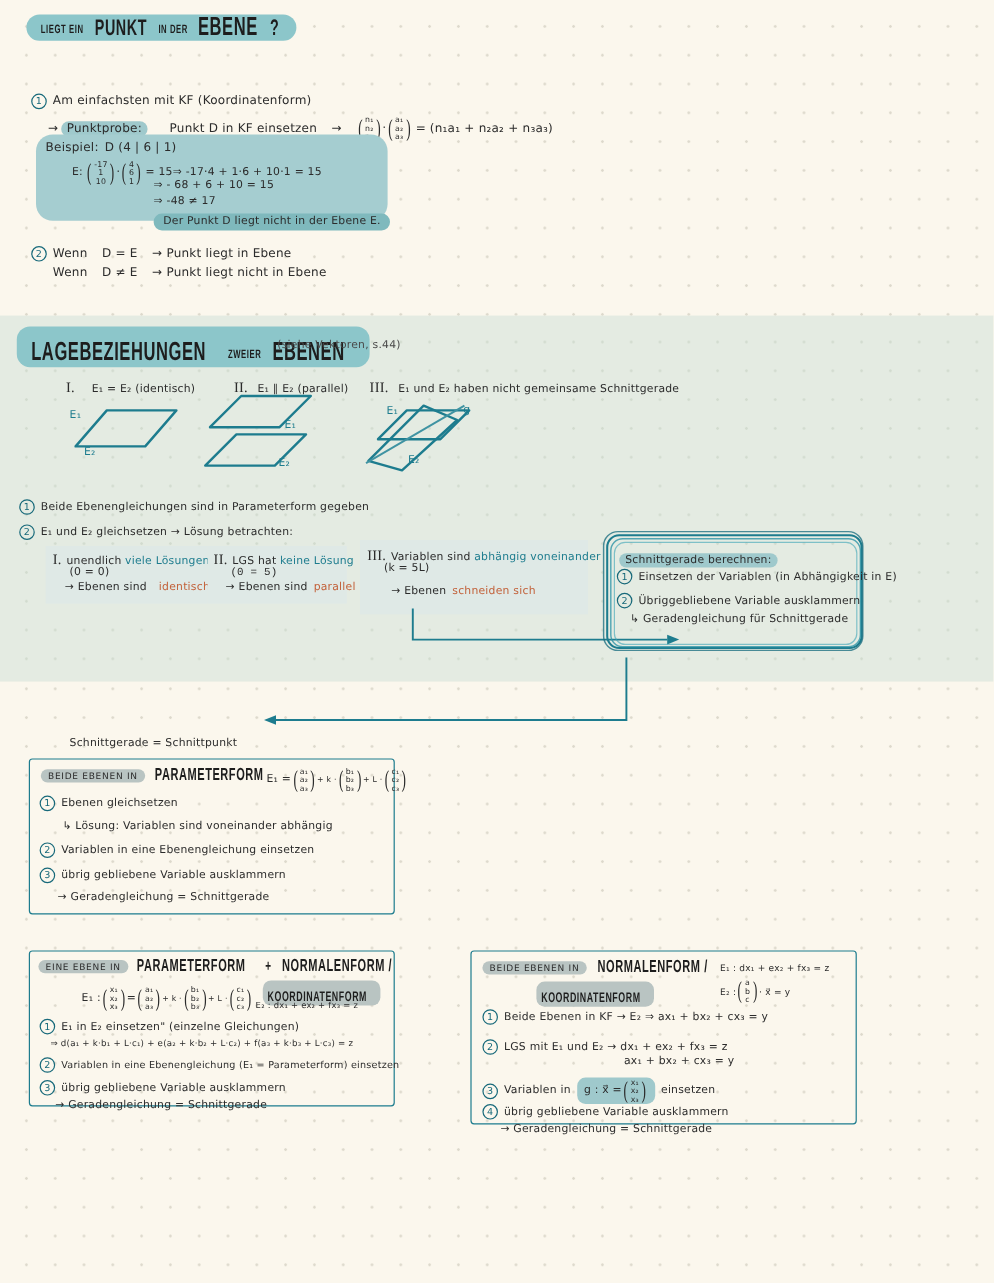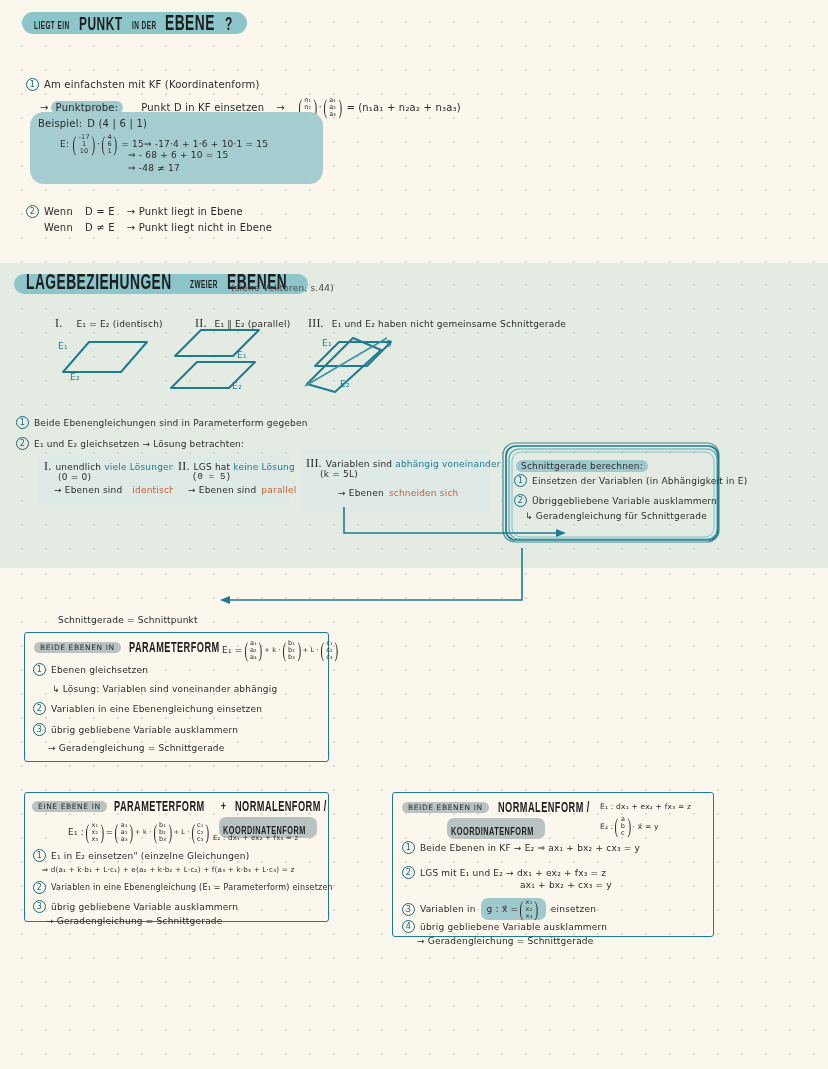--- a/index.html
+++ b/index.html
@@ -212,35 +212,38 @@
       </span>
       <span class="par">)</span>
     </span>
     <span style="margin-left:2px;">= 15</span>
     <span style="">⇒   -17·4  +  1·6  +  10·1 = 15</span>
   </div>
 
   <div class="abs hw tiny" style="left:128px; top:150px;">⇒   - 68 + 6 + 10 = 15</div>
   <div class="abs hw tiny" style="left:128px; top:163px;">⇒   -48 ≠ 17</div>
 
+  <div class="abs" style="left:128px; top:172px;">
+    <span class="hw tiny" style="background:#7fb9bd; border-radius:8px; padding:2px 8px; display:inline-block;">Der Punkt D liegt  nicht in der Ebene  E.</span>
+  </div>
 
   <div class="abs row hw sm" style="left:26px; top:205px; align-items:center;">
     <span class="num">2</span>
     <span>Wenn</span>
     <span style="margin-left:12px;">D = E</span>
     <span style="margin-left:12px;">→ Punkt liegt  in  Ebene</span>
   </div>
   <div class="abs row hw sm" style="left:44px; top:222px; align-items:center;">
     <span>Wenn</span>
     <span style="margin-left:12px;">D ≠ E</span>
     <span style="margin-left:12px;">→ Punkt liegt nicht in  Ebene</span>
   </div>
 
   <div class="abs" style="left:14px; top:272px;">
-    <span class="hl-title" style="padding:0 16px 5px 12px;">
+    <span class="hl-title" style="padding:14px 16px 5px 12px;">
       <span class="marker" style="font-size:15px;">LAGEBEZIEHUNGEN</span>
       <span class="marker" style="font-size:7px;">ZWEIER</span>
       <span class="marker" style="font-size:15px;">EBENEN</span>
     </span>
   </div>
   <div class="abs hw tiny" style="left:231px; top:283px; color:#4a4a4a;">(siehe Vektoren, s.44)</div>
 
   <div class="abs row hw tiny" style="left:55px; top:316px; align-items:baseline;">
     <span class="rom" style="margin-right:14px;">I.</span>
     <span>E₁ = E₂ (identisch)</span>
@@ -309,21 +312,21 @@
     <span class="rust" style="margin-left:5px;">parallel</span>
   </div>
 
   <div class="abs" style="left:300px; top:450px; width:190px; height:62px; background:#dfe9e6;"></div>
   <div class="abs row hw tiny" style="left:306px; top:456px; align-items:baseline;">
     <span class="rom" style="margin-right:4px;">III.</span>
     <span>Variablen  sind</span>
     <span class="teal" style="margin-left:3px;">abhängig voneinander</span>
   </div>
   <div class="abs hw tiny" style="left:320px; top:469px;">(k = 5L)</div>
-  <div class="abs row hw tiny" style="left:338px; top:488px;">
+  <div class="abs row hw tiny" style="left:326px; top:488px;">
     <span>→ Ebenen</span>
     <span class="rust" style="margin-left:5px;">schneiden sich</span>
   </div>
 
   <svg class="abs" style="left:340px; top:505px;" width="230" height="40">
     <path d="M4,2 L4,28 L216,28" fill="none" stroke="#1d7c8e" stroke-width="1.6"></path>
     <polygon points="216,24 226,28 216,32" fill="#1d7c8e"></polygon>
   </svg>
 
   <svg class="abs" style="left:500px; top:440px;" width="228" height="110">

